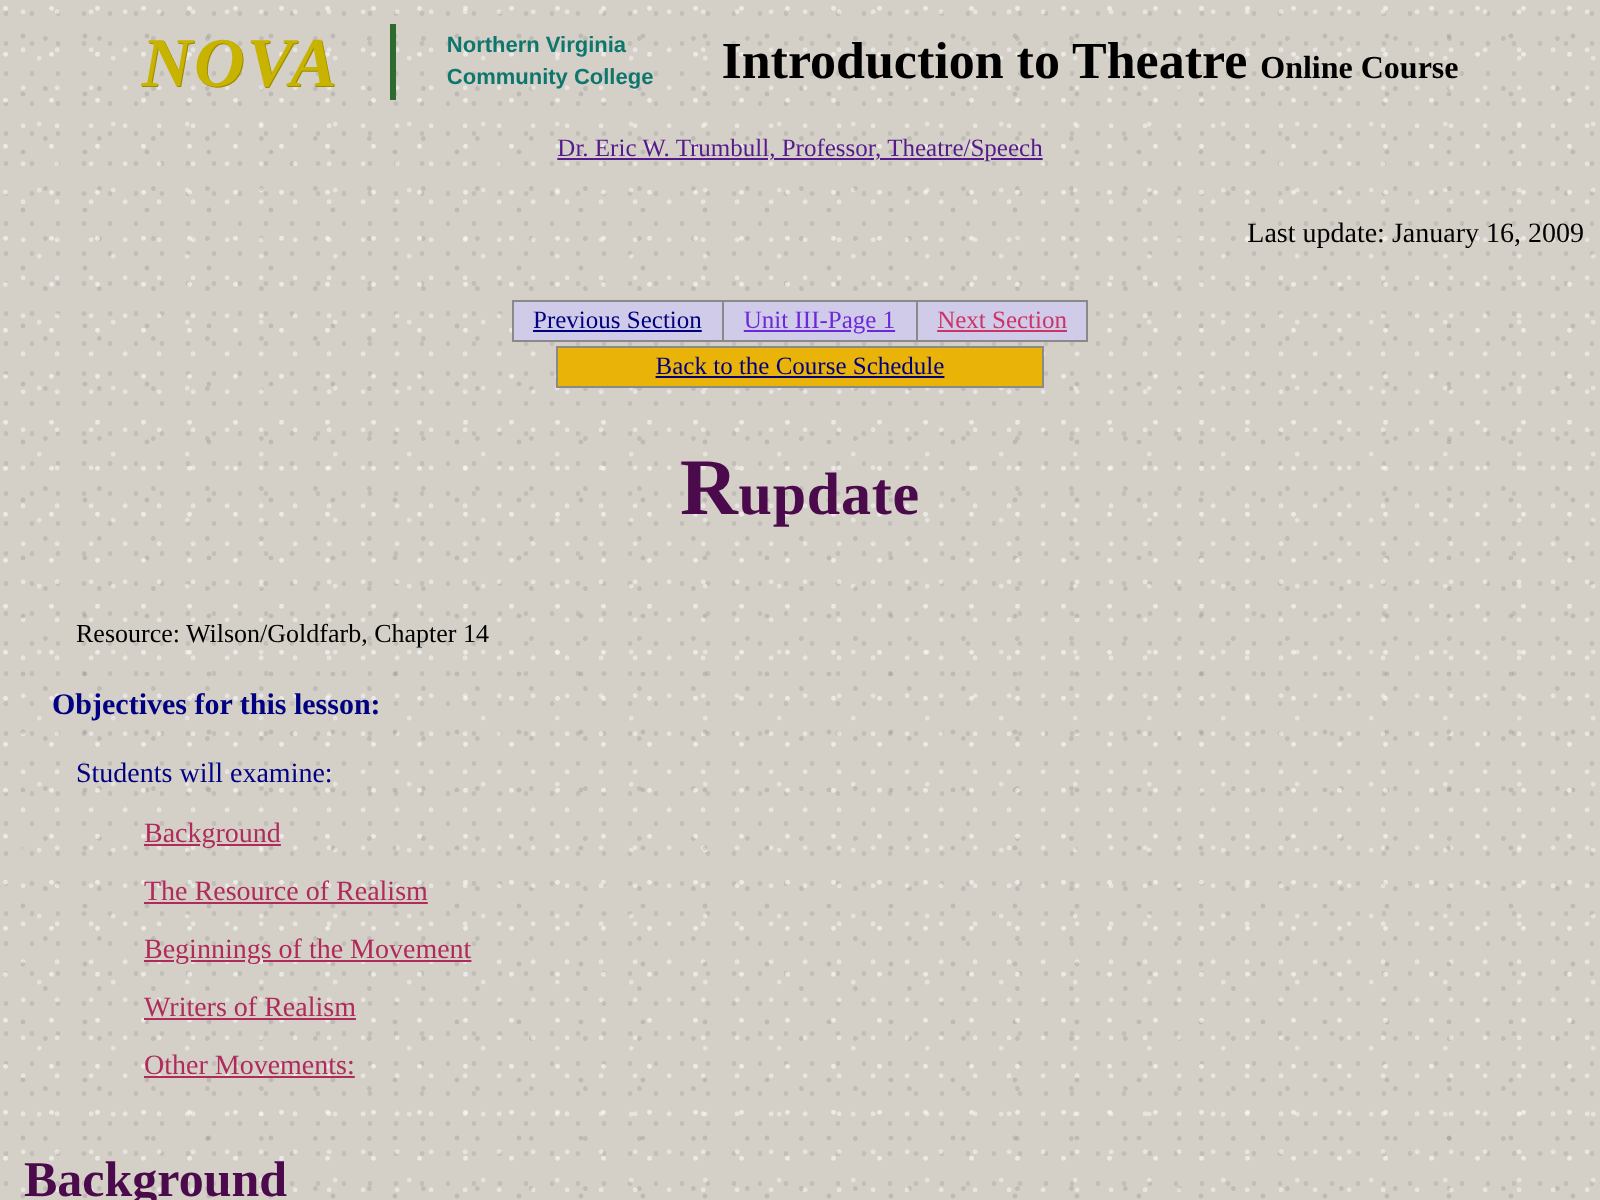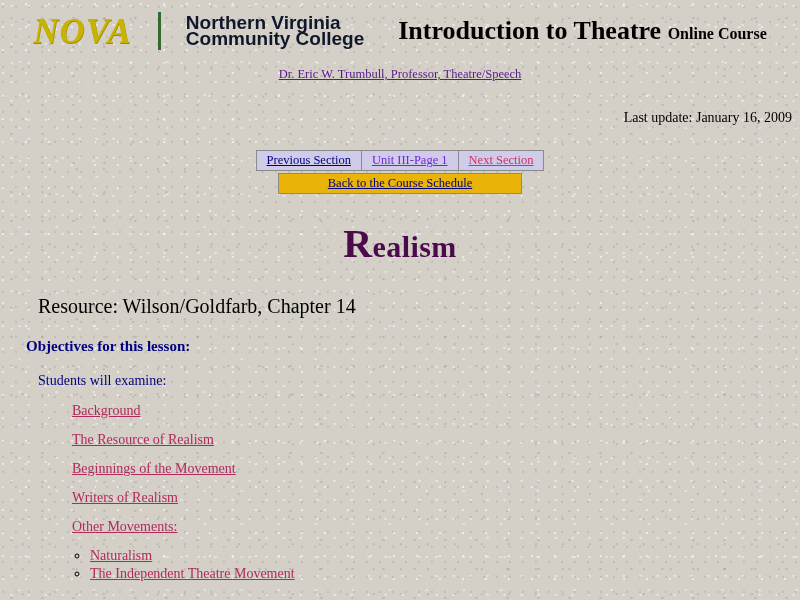--- a/index.html
+++ b/index.html
@@ -48,23 +48,23 @@
   .logo-divider {
     width: 3px;
     height: 38px;
     background: #2f6b2f;
     margin: 0 9px 0 10px;
   }
   .nova-sub {
     text-align: left;
     font-family: "Liberation Sans", sans-serif;
     font-weight: bold;
-    font-size: 19px;
+    font-size: 11px;
     line-height: 16px;
-    color: #0f172a;
+    color: #0f766e;
     padding-right: 12px;
   }
   .course-title {
     font-family: "Liberation Serif", serif;
     font-weight: bold;
     font-size: 26px;
     color: #000;
     line-height: 1;
     padding-left: 6px;
   }
@@ -138,23 +138,23 @@
     font-weight: bold;
     font-size: 30px;
     letter-spacing: 0.4px;
   }
   .page-title .cap { font-size: 40px; }
 
   .content {
     padding: 0 8px;
   }
   .resource {
-    margin-top: 28px;
+    margin-top: 42px;
     margin-left: 30px;
-    font-size: 20px;
+    font-size: 13px;
   }
   .objectives {
     margin-top: 20px;
     margin-left: 18px;
     font-size: 15px;
     font-weight: bold;
     color: #000080;
   }
   .students {
     margin-top: 18px;
@@ -234,41 +234,37 @@
     </div>
   </div>
   <div>
     <div class="navbar2">
       <a href="#">Back to the Course Schedule</a>
     </div>
   </div>
 </div>
 
 <div class="page-title">
-  <span class="cap">R</span><span>ealism</span>
+  <span class="cap">R</span><span>update</span>
 </div>
 
 <div class="content">
 
   <div class="resource">Resource: Wilson/Goldfarb, Chapter 14</div>
 
   <div class="objectives">Objectives for this lesson:</div>
 
   <div class="students">Students will examine:</div>
 
   <ul class="obj-list">
     <li><a href="#">Background</a></li>
     <li><a href="#">The Resource of Realism</a></li>
     <li><a href="#">Beginnings of the Movement</a></li>
     <li><a href="#">Writers of Realism</a></li>
     <li>
       <a href="#">Other Movements:</a>
     </li>
   </ul>
 
-  <ul class="sub-list">
-    <li><a href="#">Naturalism</a></li>
-    <li><a href="#">The Independent Theatre Movement</a></li>
-  </ul>
 
   <div class="section-head">Background</div>
 
 </div>
 
 </body></html>

